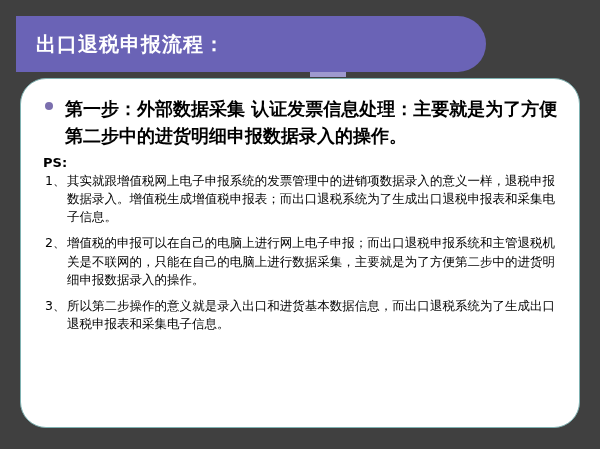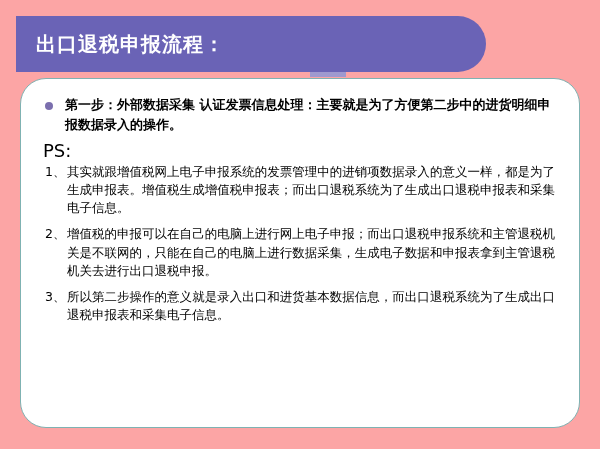--- a/index.html
+++ b/index.html
@@ -10,21 +10,21 @@
     width: 600px;
     height: 449px;
     background: #ffffff;
     font-family: "DejaVu Sans", "Liberation Sans", sans-serif;
     overflow: hidden;
   }
   .slide {
     position: relative;
     width: 600px;
     height: 449px;
-    background: #fca5a5;
+    background: #404040;
     box-sizing: border-box;
   }
   
   .title-banner {
     position: absolute;
     left: 16px;
     top: 16px;
     width: 470px;
     height: 56px;
     background: #6A63B6;
@@ -65,39 +65,39 @@
   }
   ul.main-list {
     list-style: none;
     margin: 0 0 4px 0;
     padding: 0;
   }
   ul.main-list > li {
     position: relative;
     padding-left: 26px;
     margin-bottom: 6px;
-    font-size: 13px;
+    font-size: 18px;
     line-height: 1.5;
     color: #000000;
     font-weight: bold;
   }
   ul.main-list > li .bullet {
     position: absolute;
     left: 6px;
     top: 7px;
     width: 8px;
     height: 8px;
     border-radius: 50%;
     background: #7b6fae;
   }
   .ps-label {
-    font-size: 18px;
+    font-size: 13px;
     color: #000;
     margin: 2px 0 2px 4px;
-    font-weight: normal;
+    font-weight: bold;
   }
   ol.sub-list {
     list-style: none;
     margin: 0;
     padding: 0 6px 0 6px;
   }
   ol.sub-list > li {
     display: flex;
     font-size: 12.5px;
     line-height: 1.45;
@@ -130,25 +130,25 @@
         <span class="bullet"></span>
         <span>第一步：外部数据采集   认证发票信息处理：主要就是为了方便第二步中的进货明细申报数据录入的操作。</span>
       </li>
     </ul>
 
     <div class="ps-label">PS:</div>
 
     <ol class="sub-list">
       <li>
         <span class="num">1、</span>
-        <span class="txt">其实就跟增值税网上电子申报系统的发票管理中的进销项数据录入的意义一样，都是为了生成申报表。增值税生成增值税申报表；而出口退税系统为了生成出口退税申报表和采集电子信息。</span>
+        <span class="txt">其实就跟增值税网上电子申报系统的发票管理中的进销项数据录入的意义一样，退税申报数据录入。增值税生成增值税申报表；而出口退税系统为了生成出口退税申报表和采集电子信息。</span>
       </li>
       <li>
         <span class="num">2、</span>
-        <span class="txt">增值税的申报可以在自己的电脑上进行网上电子申报；而出口退税申报系统和主管退税机关是不联网的，只能在自己的电脑上进行数据采集，生成电子数据和申报表拿到主管退税机关去进行出口退税申报。</span>
+        <span class="txt">增值税的申报可以在自己的电脑上进行网上电子申报；而出口退税申报系统和主管退税机关是不联网的，只能在自己的电脑上进行数据采集，主要就是为了方便第二步中的进货明细申报数据录入的操作。</span>
       </li>
       <li>
         <span class="num">3、</span>
         <span class="txt">所以第二步操作的意义就是录入出口和进货基本数据信息，而出口退税系统为了生成出口退税申报表和采集电子信息。</span>
       </li>
     </ol>
 
   </div>
 </div>
 

